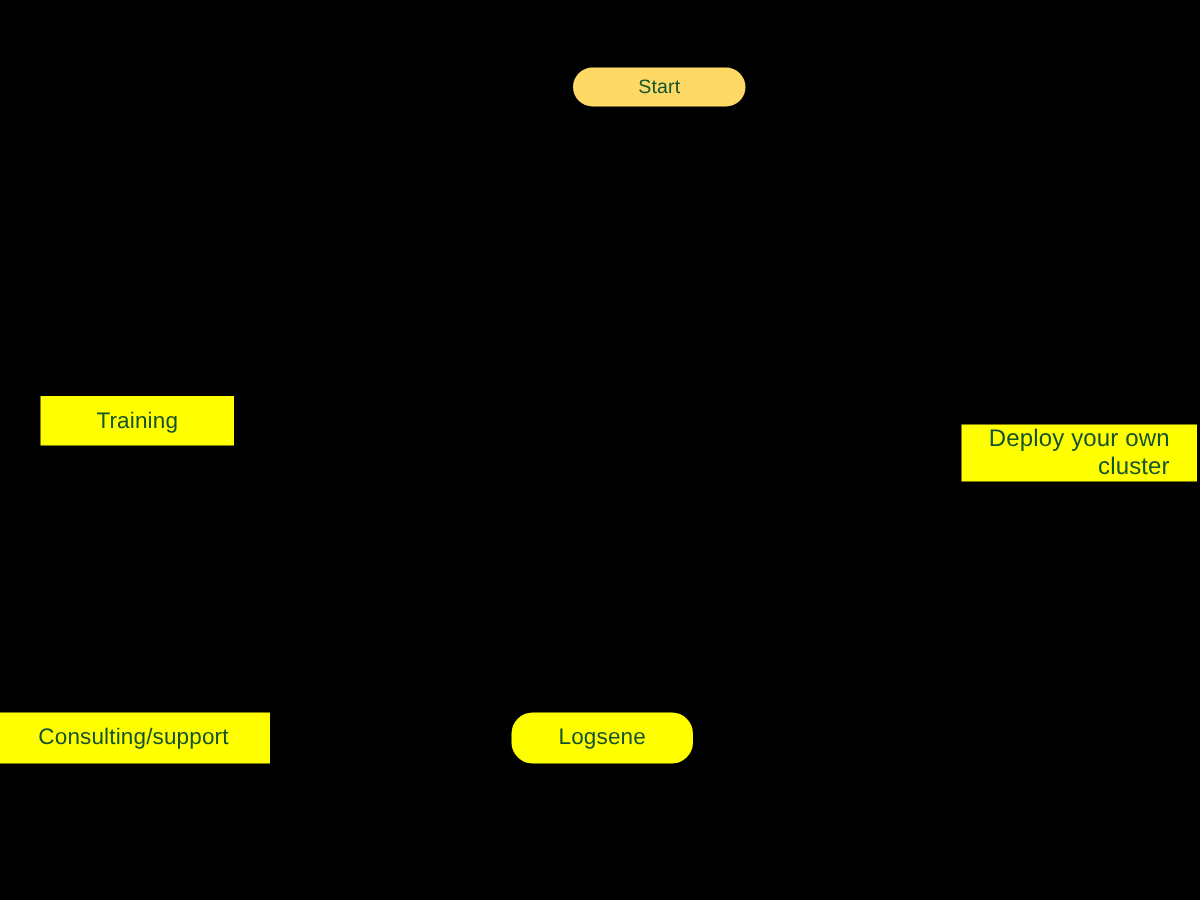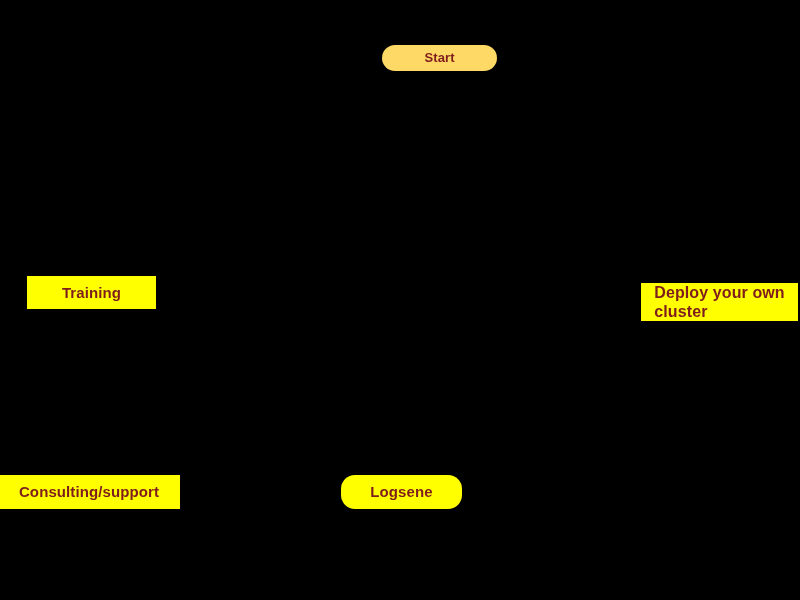--- a/index.html
+++ b/index.html
@@ -20,28 +20,27 @@
     background: #000000;
     overflow: hidden;
   }
 
   .node {
     position: absolute;
     box-sizing: border-box;
     display: flex;
     align-items: center;
     justify-content: center;
-    text-align: left;
-    color: #7f1d1d;
+    text-align: right;
+    color: #14532d;
     font-family: "Liberation Sans", sans-serif;
     font-size: 15px;
     line-height: 18px;
     letter-spacing: 0.1px;
     white-space: pre-line;
-    font-weight: bold;
   }
 
   .node-terminator {
     background: #FFD966;
     border-radius: 14px;
     font-size: 13px;
   }
 
   .node-process {
     background: #FFFF00;
@@ -52,21 +51,21 @@
 
   .n-start {
     left: 382px;
     top: 45px;
     width: 115px;
     height: 26px;
   }
 
   .n-training {
     left: 27px;
-    top: 276px;
+    top: 264px;
     width: 129px;
     height: 33px;
   }
 
   .n-deploy {
     left: 641px;
     top: 283px;
     width: 157px;
     height: 38px;
     font-size: 16px;

